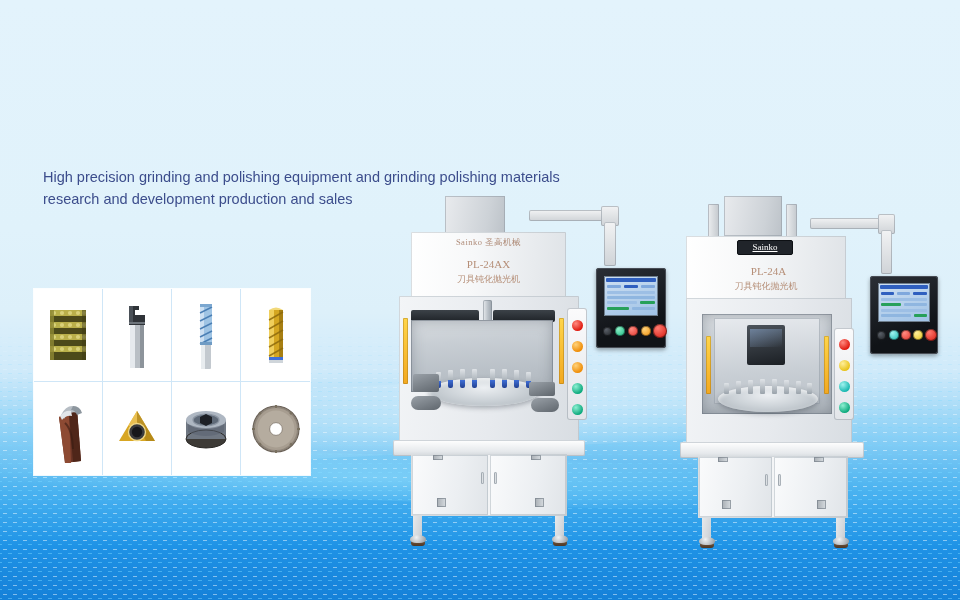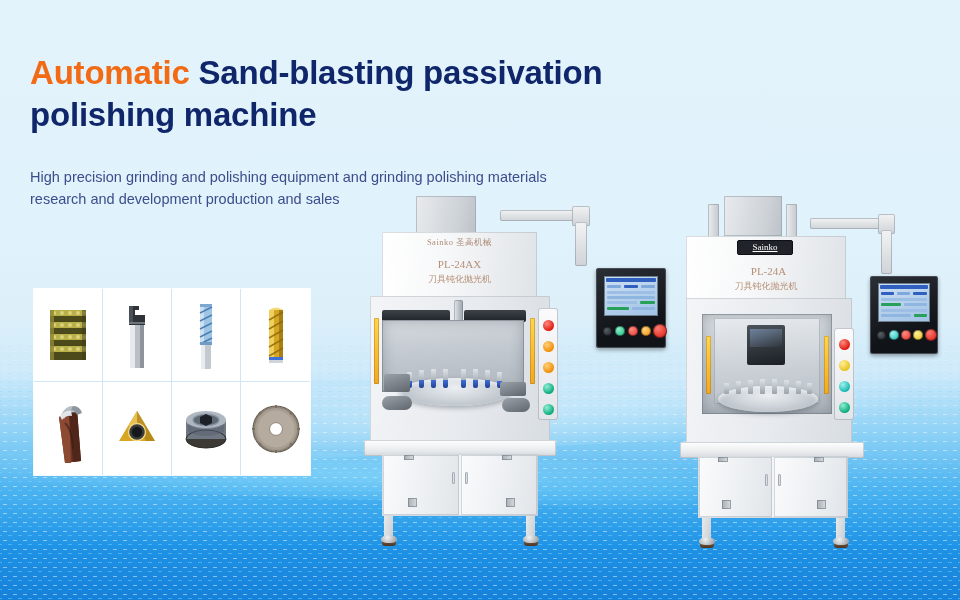--- a/index.html
+++ b/index.html
@@ -36,21 +36,21 @@
   }
 
   
   .headline{
     position:absolute;left:30px;top:52px;width:660px;
     font-size:33px;line-height:1.28;font-weight:bold;
     color:#10266b;letter-spacing:-.2px;
   }
   .headline .accent{color:#f36a14;}
   .subcopy{
-    position:absolute;left:30px;top:166px;width:520px;
+    position:absolute;left:43px;top:166px;width:520px;
     font-size:14.5px;line-height:1.52;color:#3c4d8c;font-weight:normal;
   }
 
   
   .tool-grid{
     position:absolute;left:34px;top:289px;width:276px;height:186px;
     background:#ffffff;
     display:grid;grid-template-columns:repeat(4,1fr);grid-template-rows:repeat(2,1fr);
     box-shadow:0 0 0 1px rgba(255,255,255,.9);
   }
@@ -128,21 +128,20 @@
 </style>
 </head>
 <body>
 
 <div id="banner">
 
   <div class="wave-dots"></div>
   <div class="wave-shine"></div>
   <div class="wave-shine2"></div>
 
-  <div class="headline"><span class="accent">Automatic</span><span> Sand-blasting passivation polishing machine</span></div>
 
   <div class="subcopy">High precision grinding and polishing equipment and grinding polishing materials research and development production and sales</div>
 
   <div class="tool-grid">
 
     <div class="tool-cell">
       <svg width="56" height="62" viewBox="0 0 56 62">
         <g>
           <rect x="10" y="6" width="36" height="50" fill="#6d6a24"></rect>
           <g fill="#b9b04a">
@@ -286,21 +285,21 @@
           <rect x="9" y="9" width="2.4" height="2.4" transform="rotate(45 10 10)"></rect>
           <rect x="40" y="9" width="2.4" height="2.4" transform="rotate(45 41 10)"></rect>
           <rect x="9" y="40" width="2.4" height="2.4" transform="rotate(45 10 41)"></rect>
           <rect x="40" y="40" width="2.4" height="2.4" transform="rotate(45 41 41)"></rect>
         </g>
       </svg>
     </div>
 
   </div>
 
-  <div class="machine" style="left:360px;top:196px;width:225px;height:365px;">
+  <div class="machine" style="left:389px;top:196px;width:225px;height:365px;">
 
     <div class="hopper" style="position:absolute;left:56px;top:0;width:60px;height:38px;"></div>
 
     <div class="m-white edge" style="position:absolute;left:22px;top:36px;width:155px;height:66px;border-radius:1px;"></div>
     <div class="brandplate" style="left:22px;top:41px;width:155px;font-size:8.5px;">Sainko 圣高机械</div>
     <div class="model-txt" style="left:22px;top:62px;width:155px;font-size:11px;">PL-24AX</div>
     <div class="model-txt" style="left:22px;top:77px;width:155px;font-size:9px;">刀具钝化抛光机</div>
 
     <div class="arm" style="position:absolute;left:140px;top:14px;width:85px;height:11px;"></div>
     <div class="arm" style="position:absolute;left:212px;top:10px;width:18px;height:20px;"></div>

